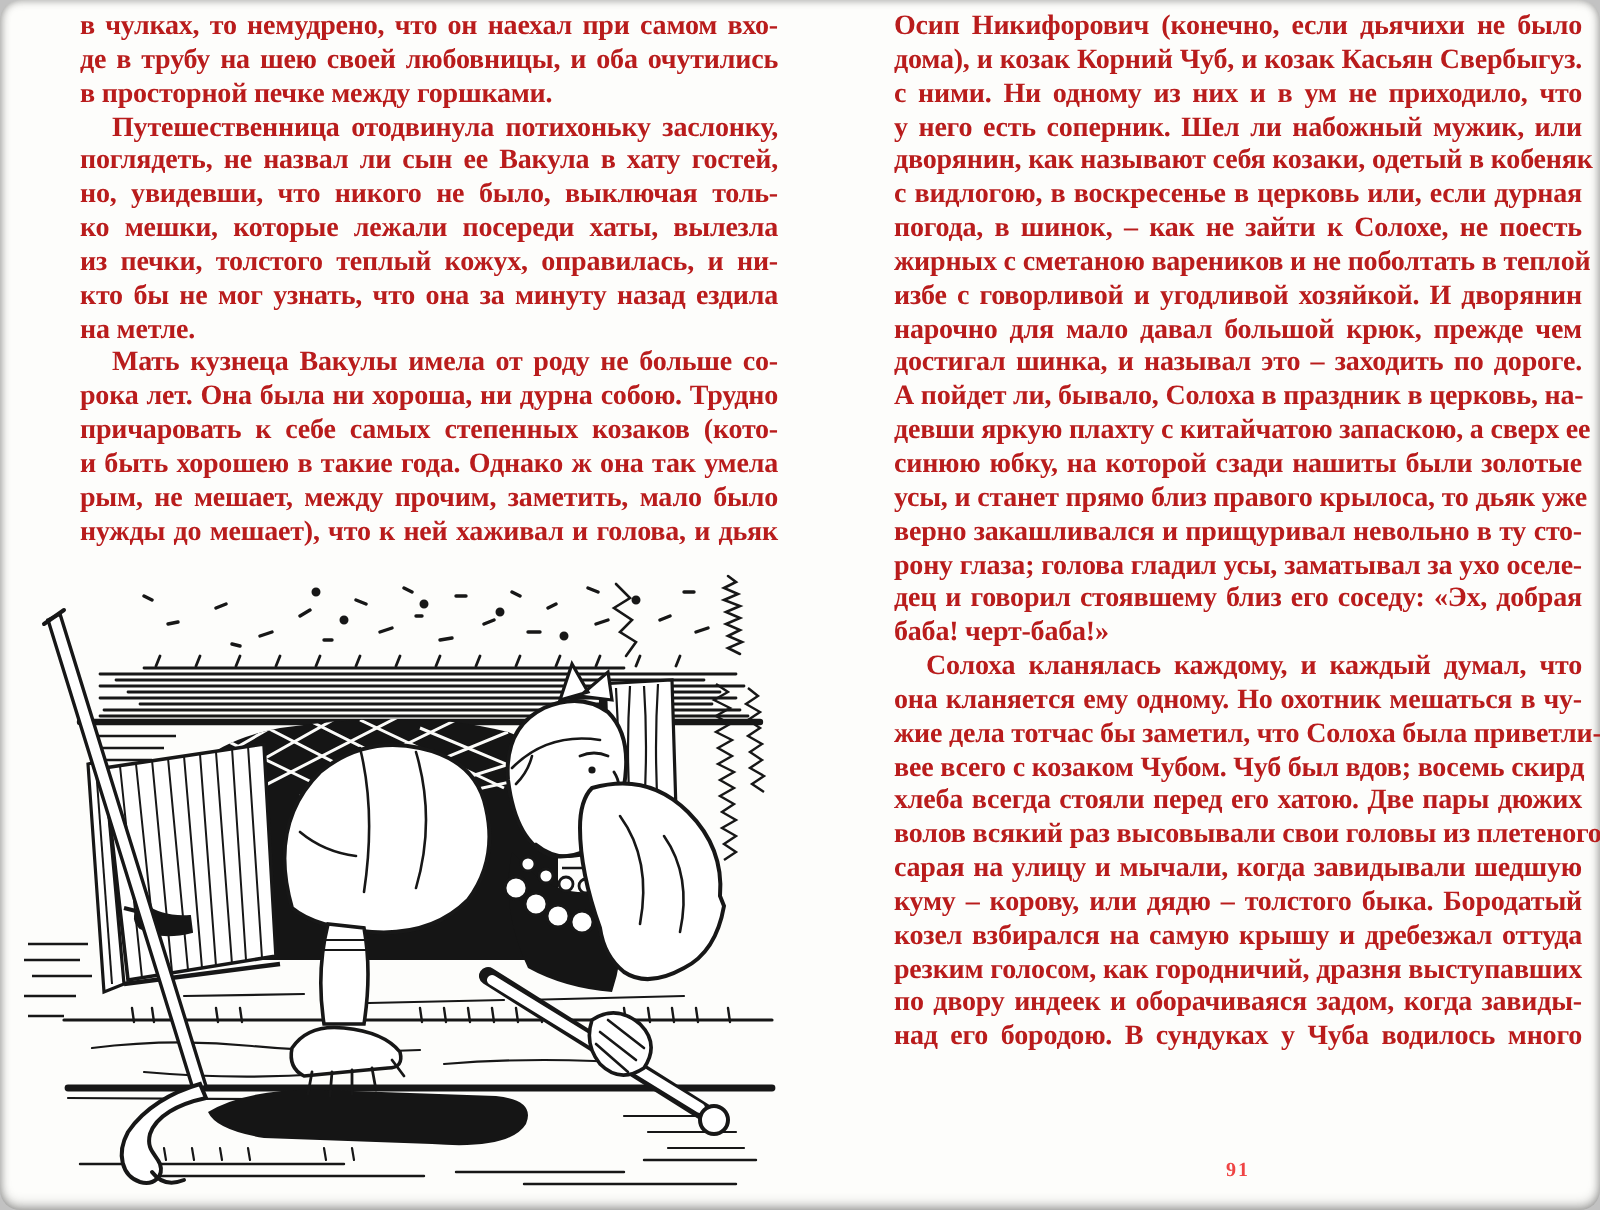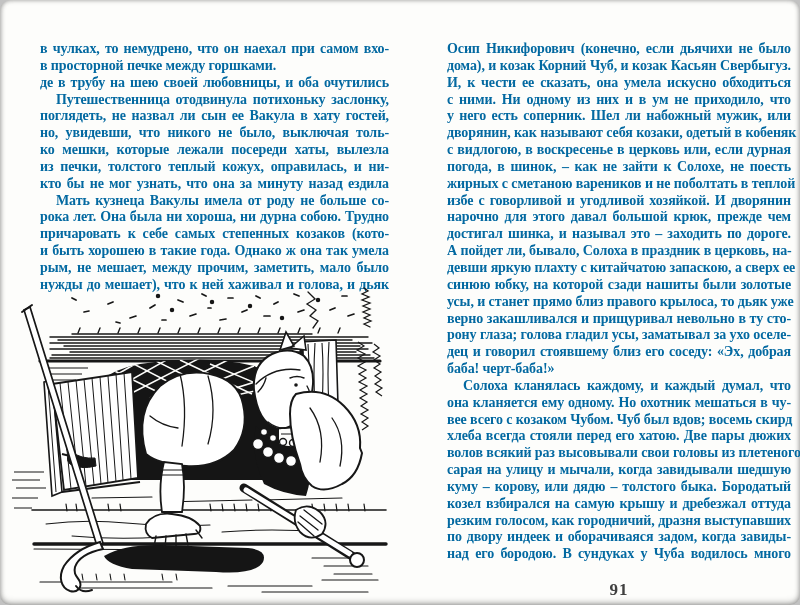--- a/index.html
+++ b/index.html
@@ -1,49 +1,50 @@
 <!DOCTYPE html>
 <html><head>
 <meta charset="utf-8">
 <style>
   html,body{margin:0;padding:0;}
   .backdrop{position:relative;width:800px;height:605px;background:#c2c2c2;overflow:hidden;
             font-family:"Liberation Serif","DejaVu Serif",serif;}
   .spread{position:absolute;inset:0;background:#fdfdfb;border-radius:10px;
           box-shadow:inset 0 0 5px rgba(0,0,0,.38), inset 0 -3px 6px rgba(0,0,0,.18);}
-  .text-col{position:absolute;top:6px;color:#0369a1;font-weight:bold;
-            font-size:14px;line-height:16.85px;letter-spacing:-0.1px;margin-top:35px;}
+  .text-col{position:absolute;top:6px;color:#b91c1c;font-weight:bold;
+            font-size:14px;line-height:16.85px;letter-spacing:-0.1px;}
   .col-left{left:40px;width:349px;}
   .col-right{left:447px;width:344px;}
   .ln{white-space:nowrap;text-align:justify;text-align-last:justify;height:16.85px;}
   .ln.last{text-align-last:left;}
   .para.indent .ln:first-child{text-indent:16px;}
   .pagenum{position:absolute;left:447px;width:344px;top:580px;text-align:center;
-           font-weight:bold;font-size:17px;color:#404040;letter-spacing:1px;}
+           font-weight:bold;font-size:10px;color:#ef4444;letter-spacing:1px;}
   .illo{position:absolute;left:12px;top:286px;width:382px;height:312px;}
 </style>
 </head>
 <body>
 
 <div class="backdrop">
   <div class="spread">
 
     <div class="text-col col-left">
         <div class="para">
           <div class="ln">в чулках, то немудрено, что он наехал при самом вхо-</div>
+          <div class="ln">де в трубу на шею своей любовницы, и оба очутились</div>
           <div class="ln last">в просторной печке между горшками.</div>
-          <div class="ln">де в трубу на шею своей любовницы, и оба очутились</div>
         </div>
         <div class="para indent">
           <div class="ln">Путешественница отодвинула потихоньку заслонку,</div>
           <div class="ln">поглядеть, не назвал ли сын ее Вакула в хату гостей,</div>
           <div class="ln">но, увидевши, что никого не было, выключая толь-</div>
           <div class="ln">ко мешки, которые лежали посереди хаты, вылезла</div>
           <div class="ln">из печки, толстого теплый кожух, оправилась, и ни-</div>
           <div class="ln">кто бы не мог узнать, что она за минуту назад ездила</div>
+          <div class="ln last">на метле.</div>
         </div>
         <div class="para indent">
           <div class="ln">Мать кузнеца Вакулы имела от роду не больше со-</div>
           <div class="ln">рока лет. Она была ни хороша, ни дурна собою. Трудно</div>
           <div class="ln">причаровать к себе самых степенных козаков (кото-</div>
           <div class="ln">и быть хорошею в такие года. Однако ж она так умела</div>
           <div class="ln">рым, не мешает, между прочим, заметить, мало было</div>
           <div class="ln">нужды до мешает), что к ней хаживал и голова, и дьяк</div>
         </div>
       </div>
@@ -168,42 +169,42 @@
         <path d="M10,26 L20,19" fill="none" stroke-width="2"></path>
         <path d="M88,256 C74,260 60,268 52,280 C46,291 49,302 58,305 C65,307 70,302 68,296 C66,291 61,289 63,281 C66,272 77,266 91,263 Z" fill="#ffffff" stroke-width="2"></path>
         <path d="M64,300 q6,8 16,4" fill="none" stroke-width="2"></path>
       </g>
     </svg>
 
     <div class="text-col col-right">
         <div class="para">
           <div class="ln">Осип Никифорович (конечно, если дьячихи не было</div>
           <div class="ln">дома), и козак Корний Чуб, и козак Касьян Свербыгуз.</div>
-          <div class="ln">И, к чести ее сказать, она умела искусно обходиться</div>
           <div class="ln">с ними. Ни одному из них и в ум не приходило, что</div>
           <div class="ln">у него есть соперник. Шел ли набожный мужик, или</div>
           <div class="ln">дворянин, как называют себя козаки, одетый в кобеняк</div>
           <div class="ln">с видлогою, в воскресенье в церковь или, если дурная</div>
           <div class="ln">погода, в шинок, – как не зайти к Солохе, не поесть</div>
           <div class="ln">жирных с сметаною вареников и не поболтать в теплой</div>
           <div class="ln">избе с говорливой и угодливой хозяйкой. И дворянин</div>
-          <div class="ln">нарочно для этого давал большой крюк, прежде чем</div>
+          <div class="ln">нарочно для мало давал большой крюк, прежде чем</div>
           <div class="ln">достигал шинка, и называл это – заходить по дороге.</div>
           <div class="ln">А пойдет ли, бывало, Солоха в праздник в церковь, на-</div>
           <div class="ln">девши яркую плахту с китайчатою запаскою, а сверх ее</div>
           <div class="ln">синюю юбку, на которой сзади нашиты были золотые</div>
           <div class="ln">усы, и станет прямо близ правого крылоса, то дьяк уже</div>
           <div class="ln">верно закашливался и прищуривал невольно в ту сто-</div>
           <div class="ln">рону глаза; голова гладил усы, заматывал за ухо оселе-</div>
           <div class="ln">дец и говорил стоявшему близ его соседу: «Эх, добрая</div>
           <div class="ln last">баба! черт-баба!»</div>
         </div>
         <div class="para indent">
           <div class="ln">Солоха кланялась каждому, и каждый думал, что</div>
           <div class="ln">она кланяется ему одному. Но охотник мешаться в чу-</div>
+          <div class="ln">жие дела тотчас бы заметил, что Солоха была приветли-</div>
           <div class="ln">вее всего с козаком Чубом. Чуб был вдов; восемь скирд</div>
           <div class="ln">хлеба всегда стояли перед его хатою. Две пары дюжих</div>
           <div class="ln">волов всякий раз высовывали свои головы из плетеного</div>
           <div class="ln">сарая на улицу и мычали, когда завидывали шедшую</div>
           <div class="ln">куму – корову, или дядю – толстого быка. Бородатый</div>
           <div class="ln">козел взбирался на самую крышу и дребезжал оттуда</div>
           <div class="ln">резким голосом, как городничий, дразня выступавших</div>
           <div class="ln">по двору индеек и оборачиваяся задом, когда завиды-</div>
           <div class="ln">над его бородою. В сундуках у Чуба водилось много</div>
         </div>

